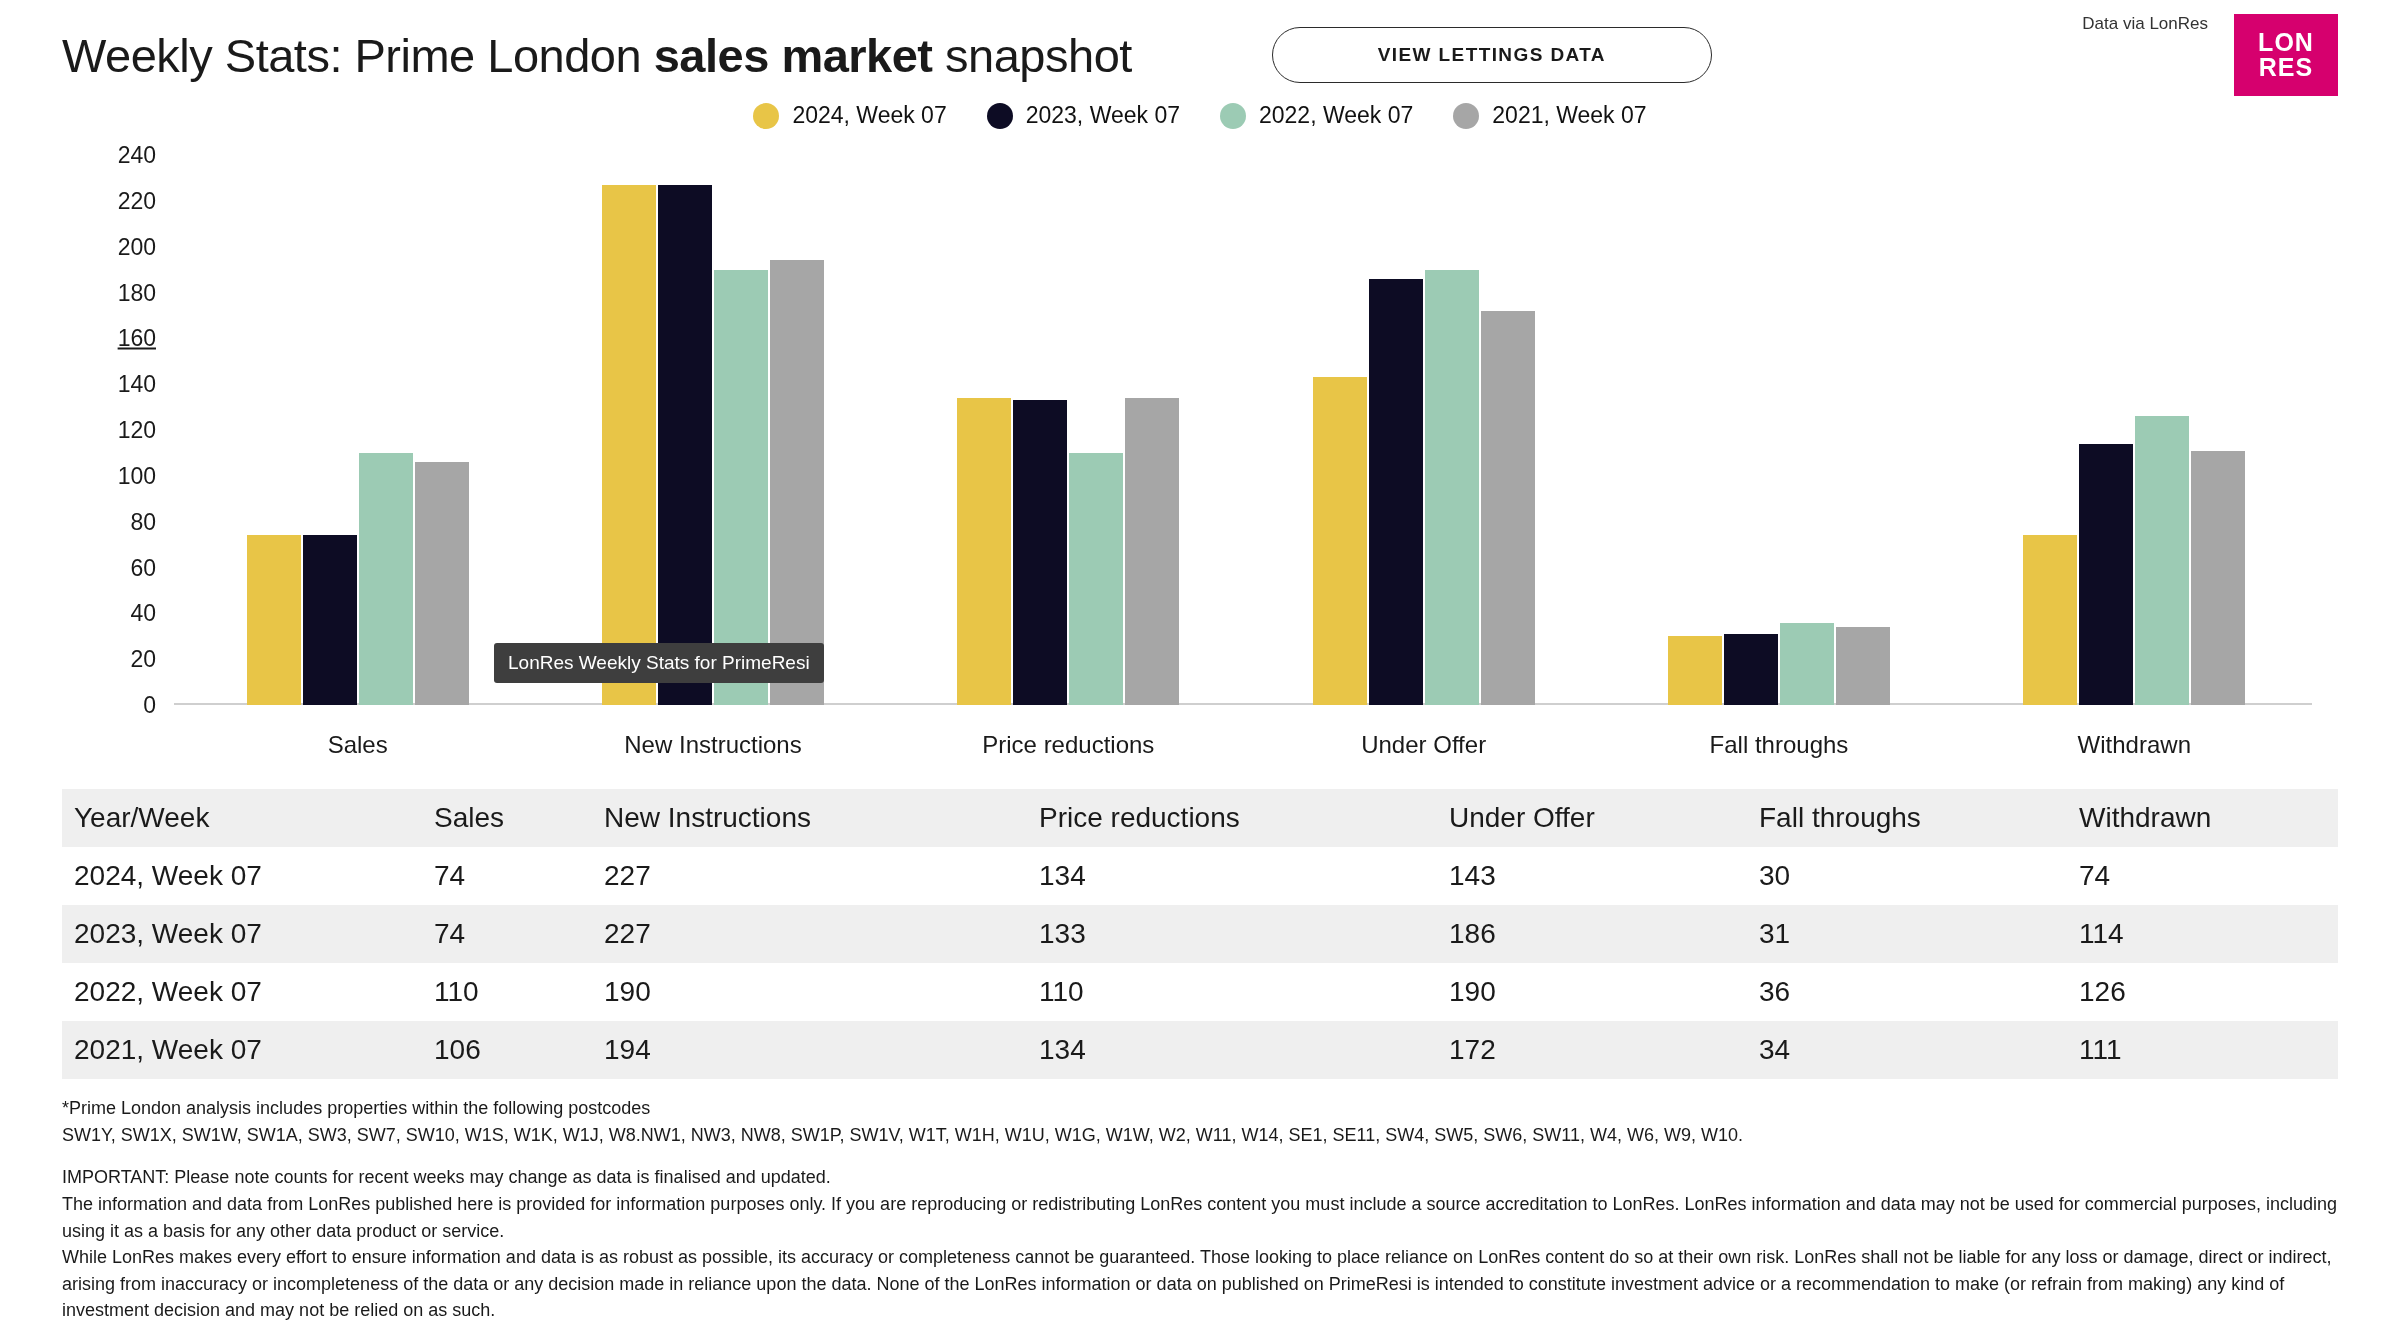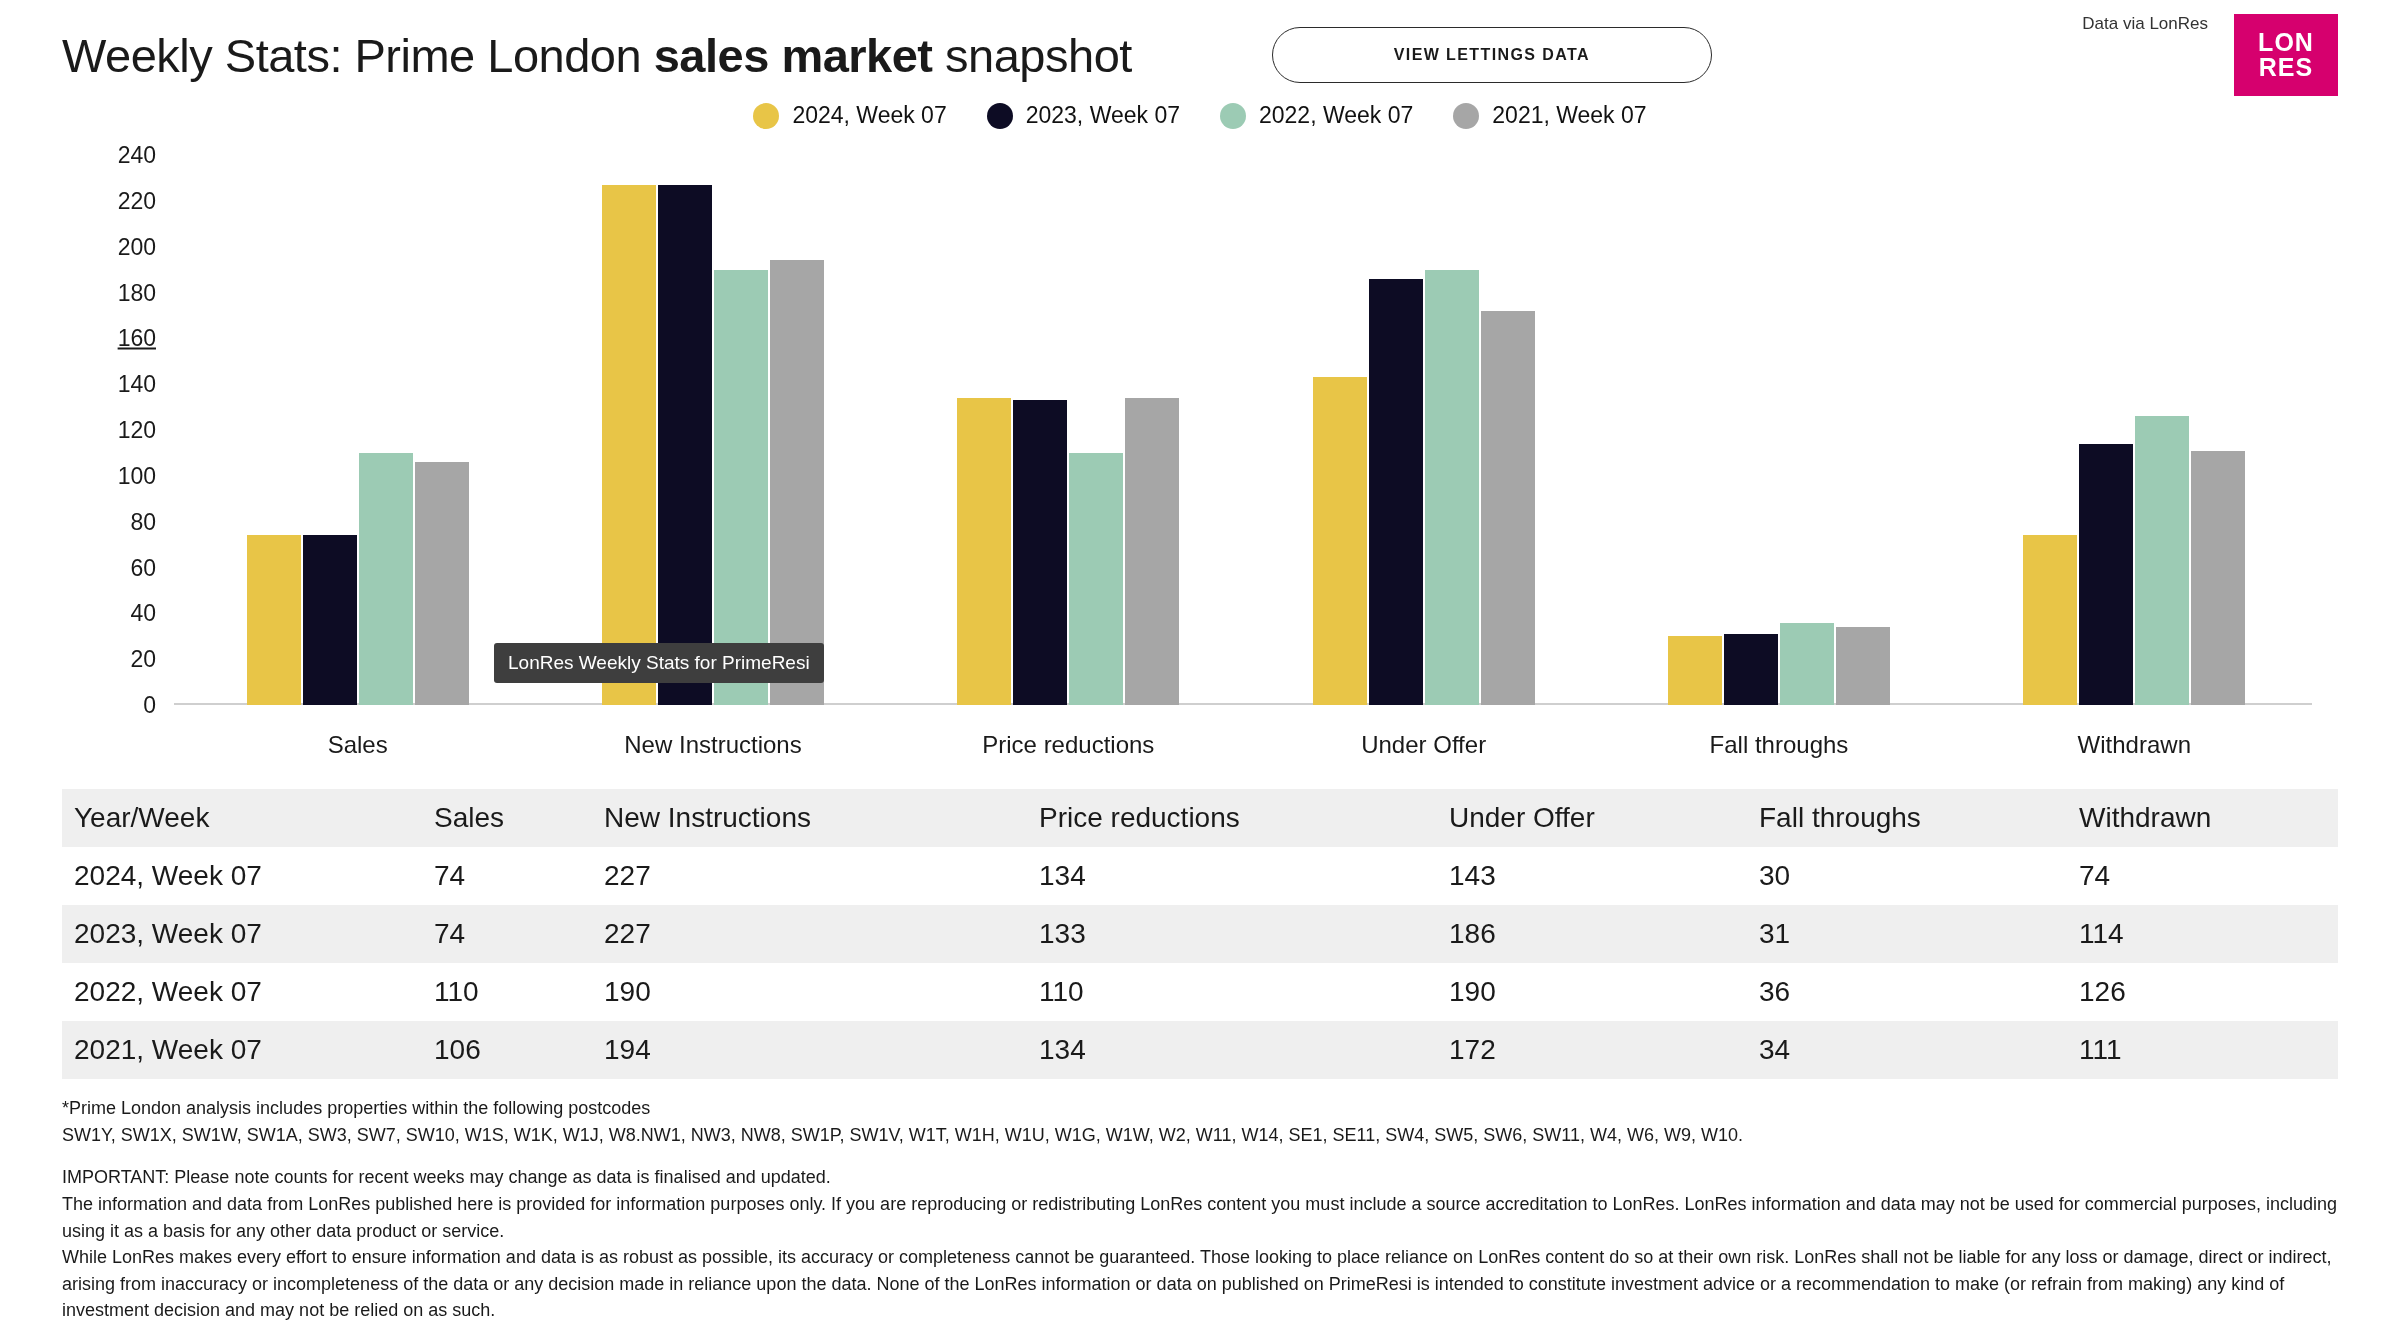--- a/index.html
+++ b/index.html
@@ -33,21 +33,21 @@
   .title b { font-weight: 700; }
   .lettings-btn {
     margin-left: 140px;
     border: 1.5px solid #2b2b2b;
     border-radius: 34px;
     height: 56px;
     min-width: 440px;
     display: flex;
     align-items: center;
     justify-content: center;
-    font-size: 16px;
+    font-size: 19px;
     letter-spacing: 1.4px;
     font-weight: 600;
     color: #1a1a1a;
     background: #fff;
     cursor: pointer;
   }
   .header-right {
     margin-left: auto;
     display: flex;
     align-items: flex-start;

